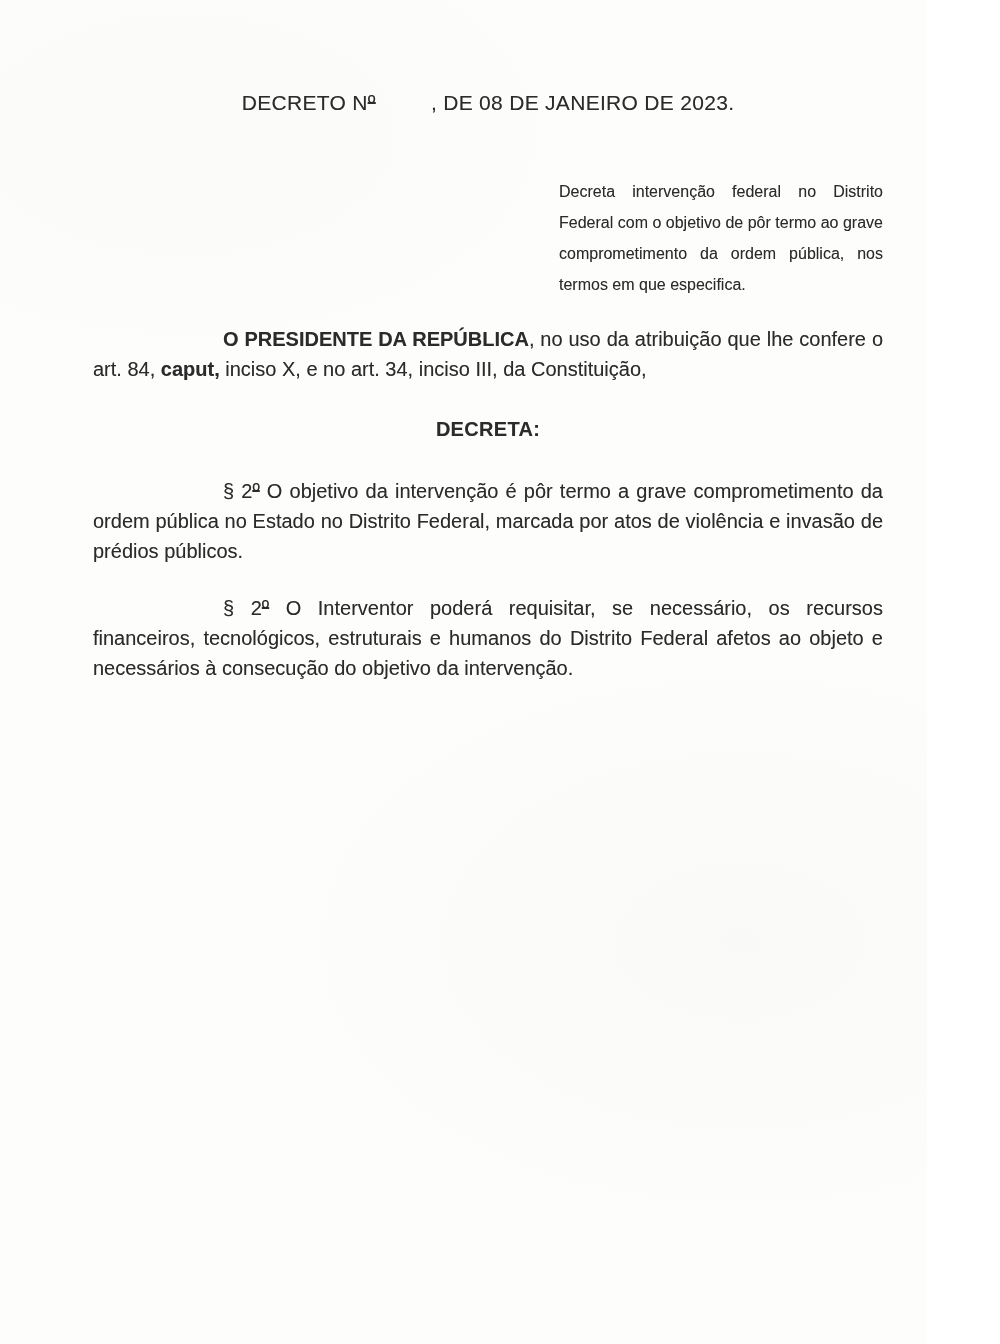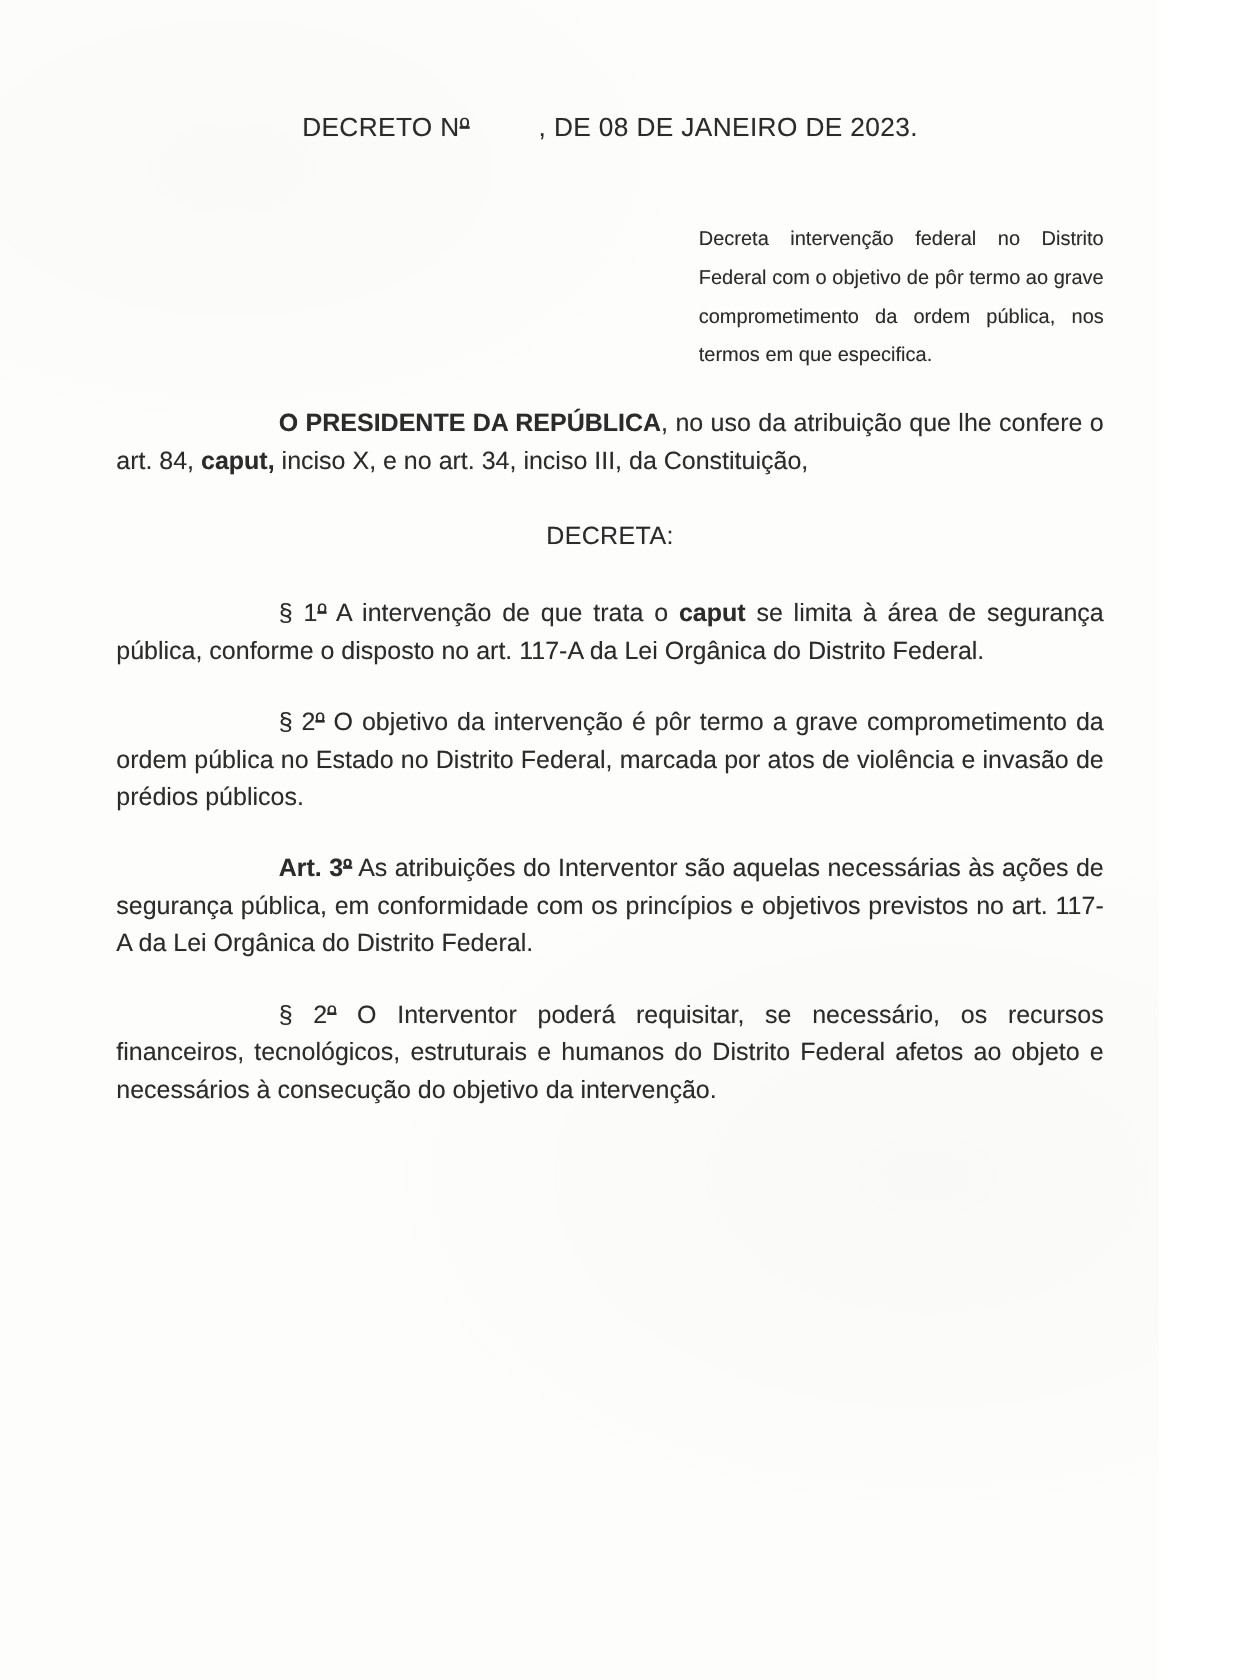--- a/index.html
+++ b/index.html
@@ -43,21 +43,21 @@
   .preamble,
   .para {
     font-size: 20px;
     line-height: 30px;
     text-align: justify;
     text-indent: 130px;
     margin: 0 0 27px 0;
   }
   .decreta {
     text-align: center;
-    font-weight: 400;
+    font-weight: 700;
     font-size: 20px;
     line-height: 30px;
     margin: 30px 0 32px 0;
     letter-spacing: 0.3px;
   }
   .b { font-weight: 700; }
   .ord {
     text-decoration: underline;
     text-decoration-thickness: 0.09em;
     text-underline-offset: -0.38em;
@@ -71,23 +71,21 @@
 
   <p class="title"><span>DECRETO N</span><span class="ord">º</span><span>&nbsp;&nbsp;&nbsp;&nbsp;&nbsp;&nbsp;&nbsp;&nbsp;&nbsp;, DE 08 DE JANEIRO DE 2023.</span></p>
 
   <p class="ementa"><span>Decreta intervenção federal no Distrito Federal com o objetivo de pôr termo ao grave comprometimento da ordem pública, nos termos em que especifica.</span></p>
 
   <p class="preamble"><span class="b">O PRESIDENTE DA REPÚBLICA</span><span>, no uso da atribuição que lhe confere o art. 84, </span><span class="b">caput,</span><span> inciso X, e no art. 34, inciso III, da Constituição,</span></p>
 
   <p class="decreta">DECRETA:</p>
 
 
-  <p class="para"><span>§ 1</span><span class="ord">º</span><span> A intervenção de que trata o </span><span class="b">caput</span><span> se limita à área de segurança pública, conforme o disposto no art. 117-A da Lei Orgânica do Distrito Federal.</span></p>
 
   <p class="para"><span>§ 2</span><span class="ord">º</span><span> O objetivo da intervenção é pôr termo a grave comprometimento da ordem pública no Estado no Distrito Federal, marcada por atos de violência e invasão de prédios públicos.</span></p>
 
 
-  <p class="para"><span class="b">Art. 3</span><span class="b ord">º</span><span> As atribuições do Interventor são aquelas necessárias às ações de segurança pública, em conformidade com os princípios e objetivos previstos no art. 117-A da Lei Orgânica do Distrito Federal.</span></p>
 
 
   <p class="para"><span>§ 2</span><span class="ord">º</span><span> O Interventor poderá requisitar, se necessário, os recursos financeiros, tecnológicos, estruturais e humanos do Distrito Federal afetos ao objeto e necessários à consecução do objetivo da intervenção.</span></p>
 
 </div>
 
 </body></html>

